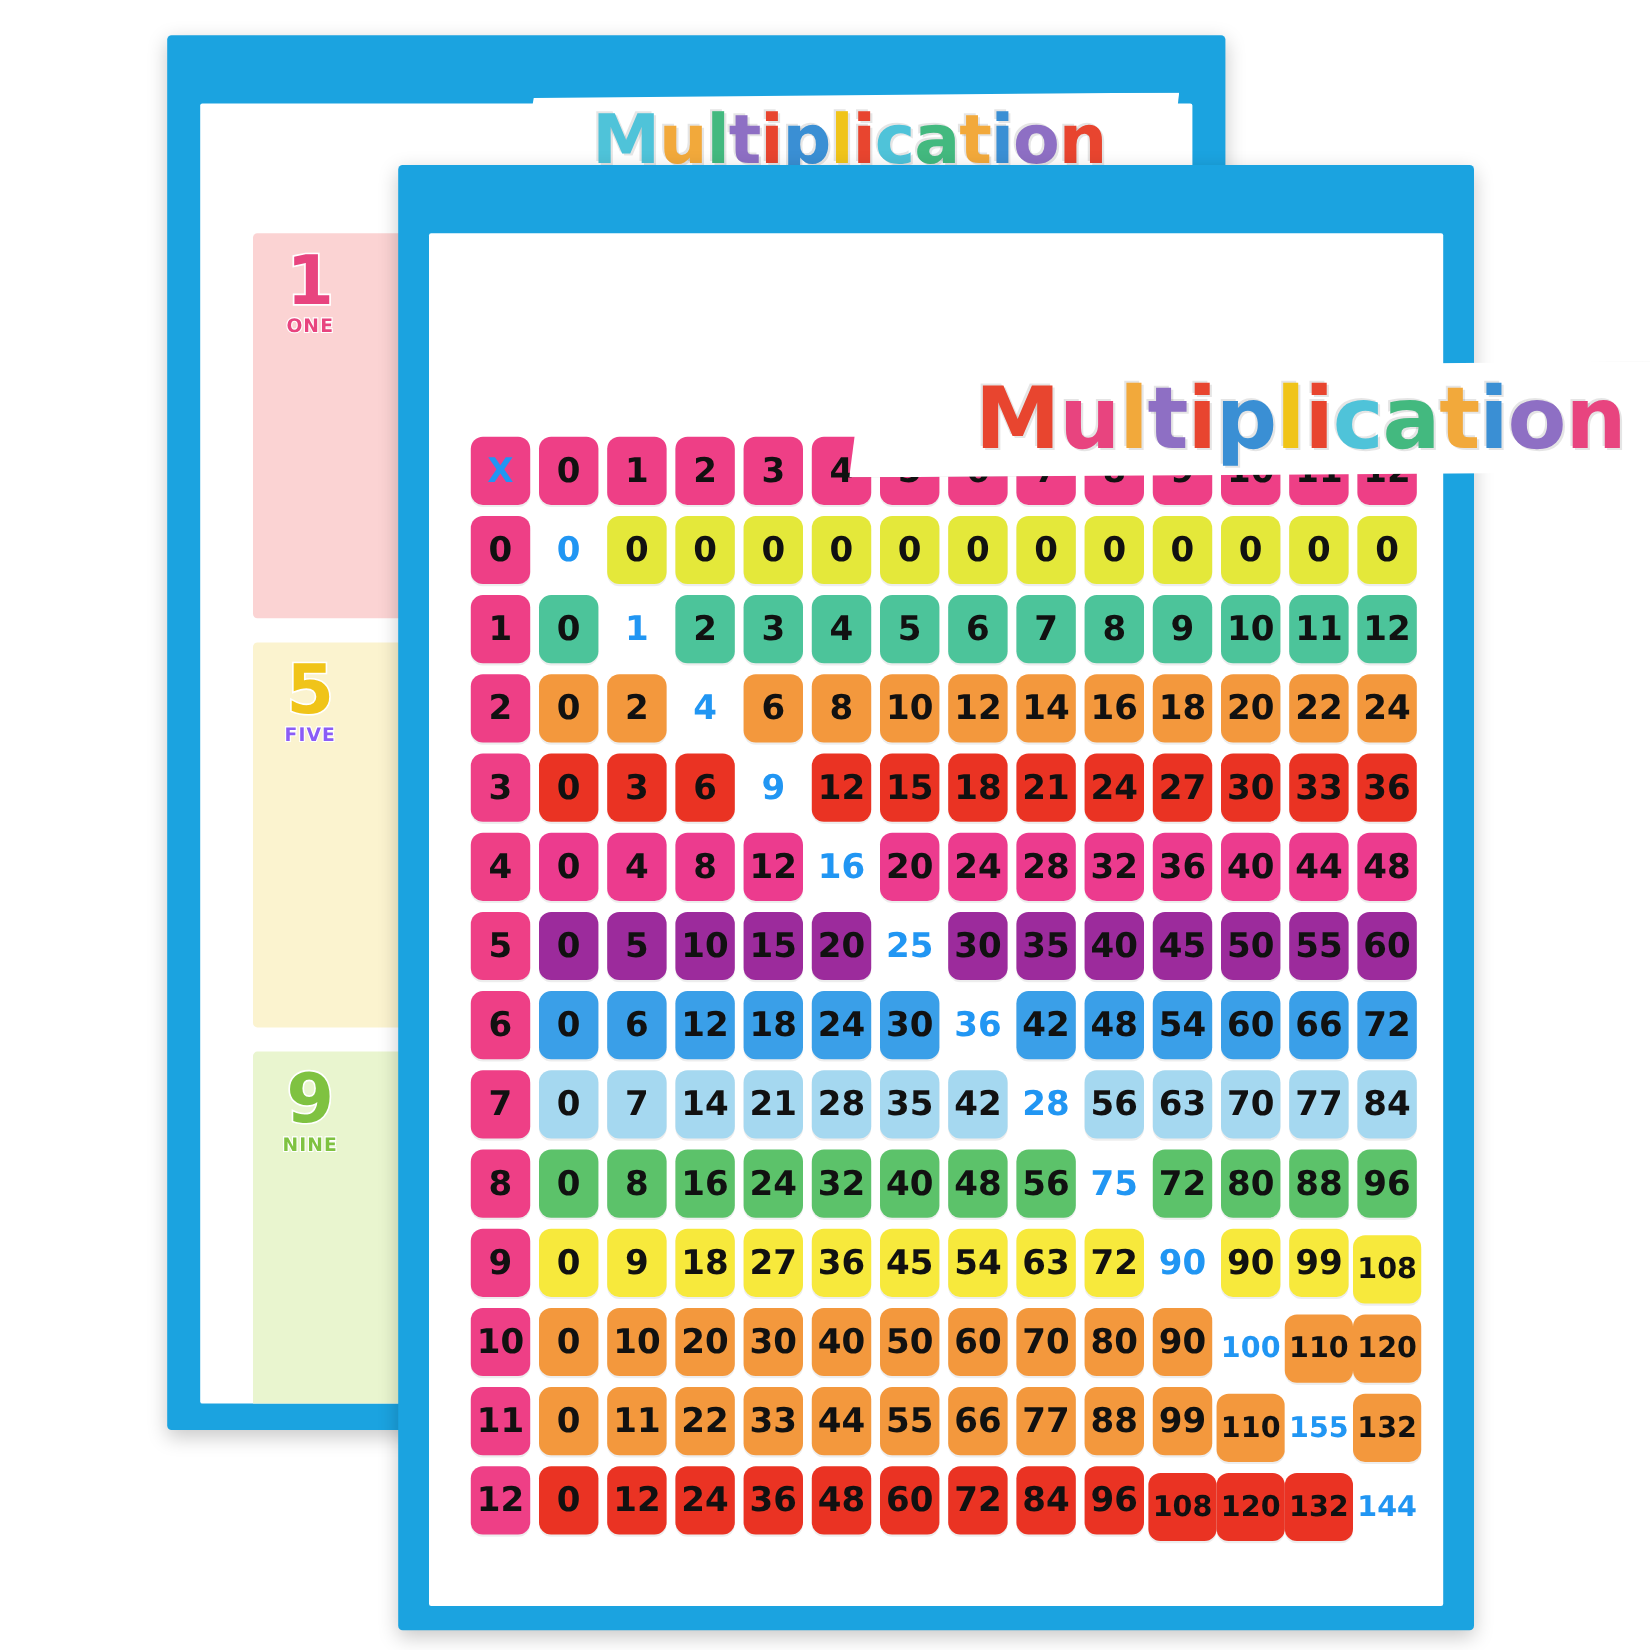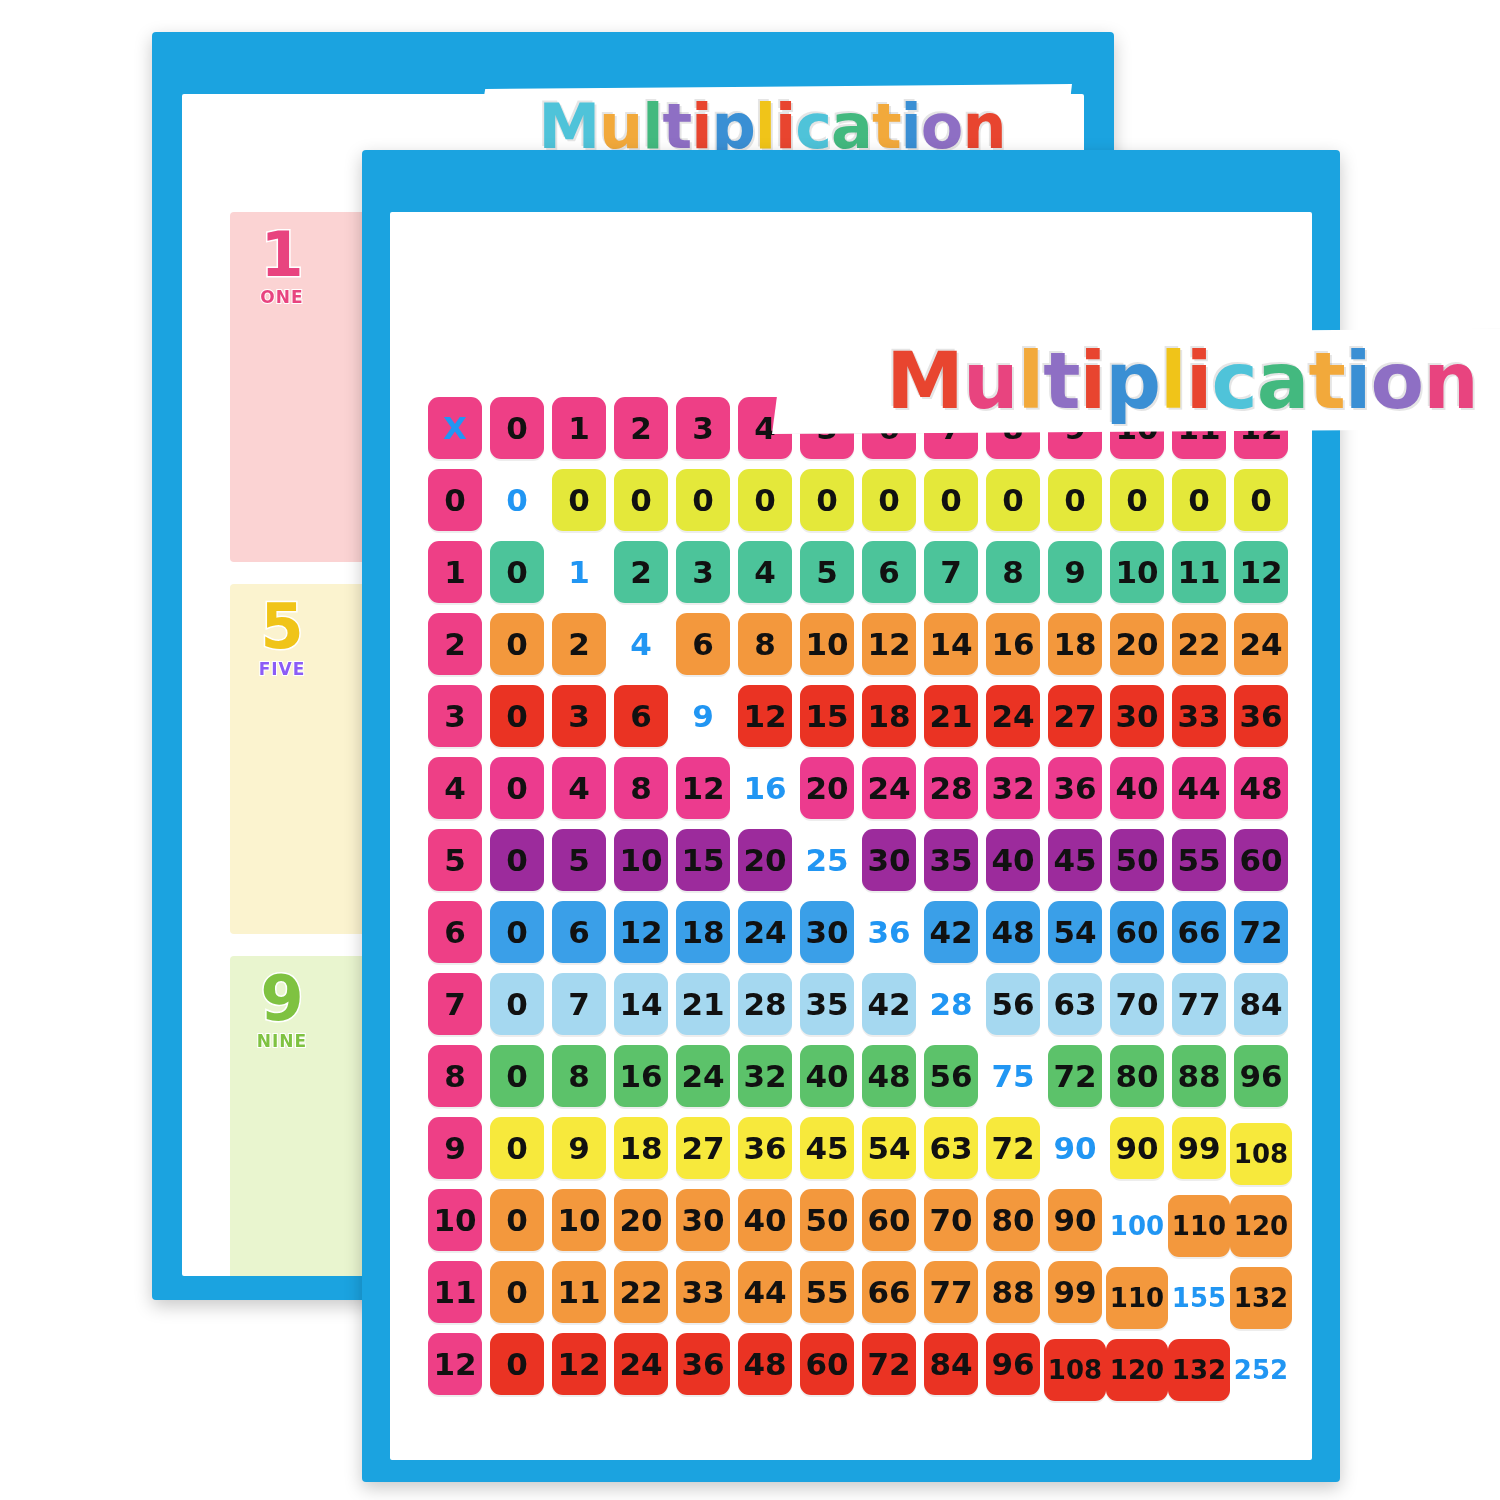--- a/index.html
+++ b/index.html
@@ -817,20 +817,20 @@
         <div class="cell">
           <div class="chip wide small" style="background: rgb(234, 51, 35);">108</div>
         </div>
         <div class="cell">
           <div class="chip wide small" style="background: rgb(234, 51, 35);">120</div>
         </div>
         <div class="cell">
           <div class="chip wide small" style="background: rgb(234, 51, 35);">132</div>
         </div>
         <div class="cell diag">
-          <div class="chip wide small" style="background: rgb(234, 51, 35); color: rgb(33, 150, 243);">252</div>
+          <div class="chip wide small" style="background: rgb(234, 51, 35); color: rgb(33, 150, 243);">144</div>
         </div>
       </div>
   </div>
   <div class="title-banner" id="banner-front">
     <div class="title-text" id="title-front"><span style="color: rgb(232, 69, 47);">M</span><span style="color: rgb(232, 68, 127);">u</span><span style="color: rgb(242, 169, 59);">l</span><span style="color: rgb(142, 111, 196);">t</span><span style="color: rgb(232, 69, 47);">i</span><span style="color: rgb(58, 143, 212);">p</span><span style="color: rgb(240, 196, 25);">l</span><span style="color: rgb(232, 69, 47);">i</span><span style="color: rgb(79, 195, 217);">c</span><span style="color: rgb(67, 185, 127);">a</span><span style="color: rgb(242, 169, 59);">t</span><span style="color: rgb(58, 143, 212);">i</span><span style="color: rgb(142, 111, 196);">o</span><span style="color: rgb(232, 68, 127);">n</span></div>
   </div>
 </div>
 
 </body></html>

